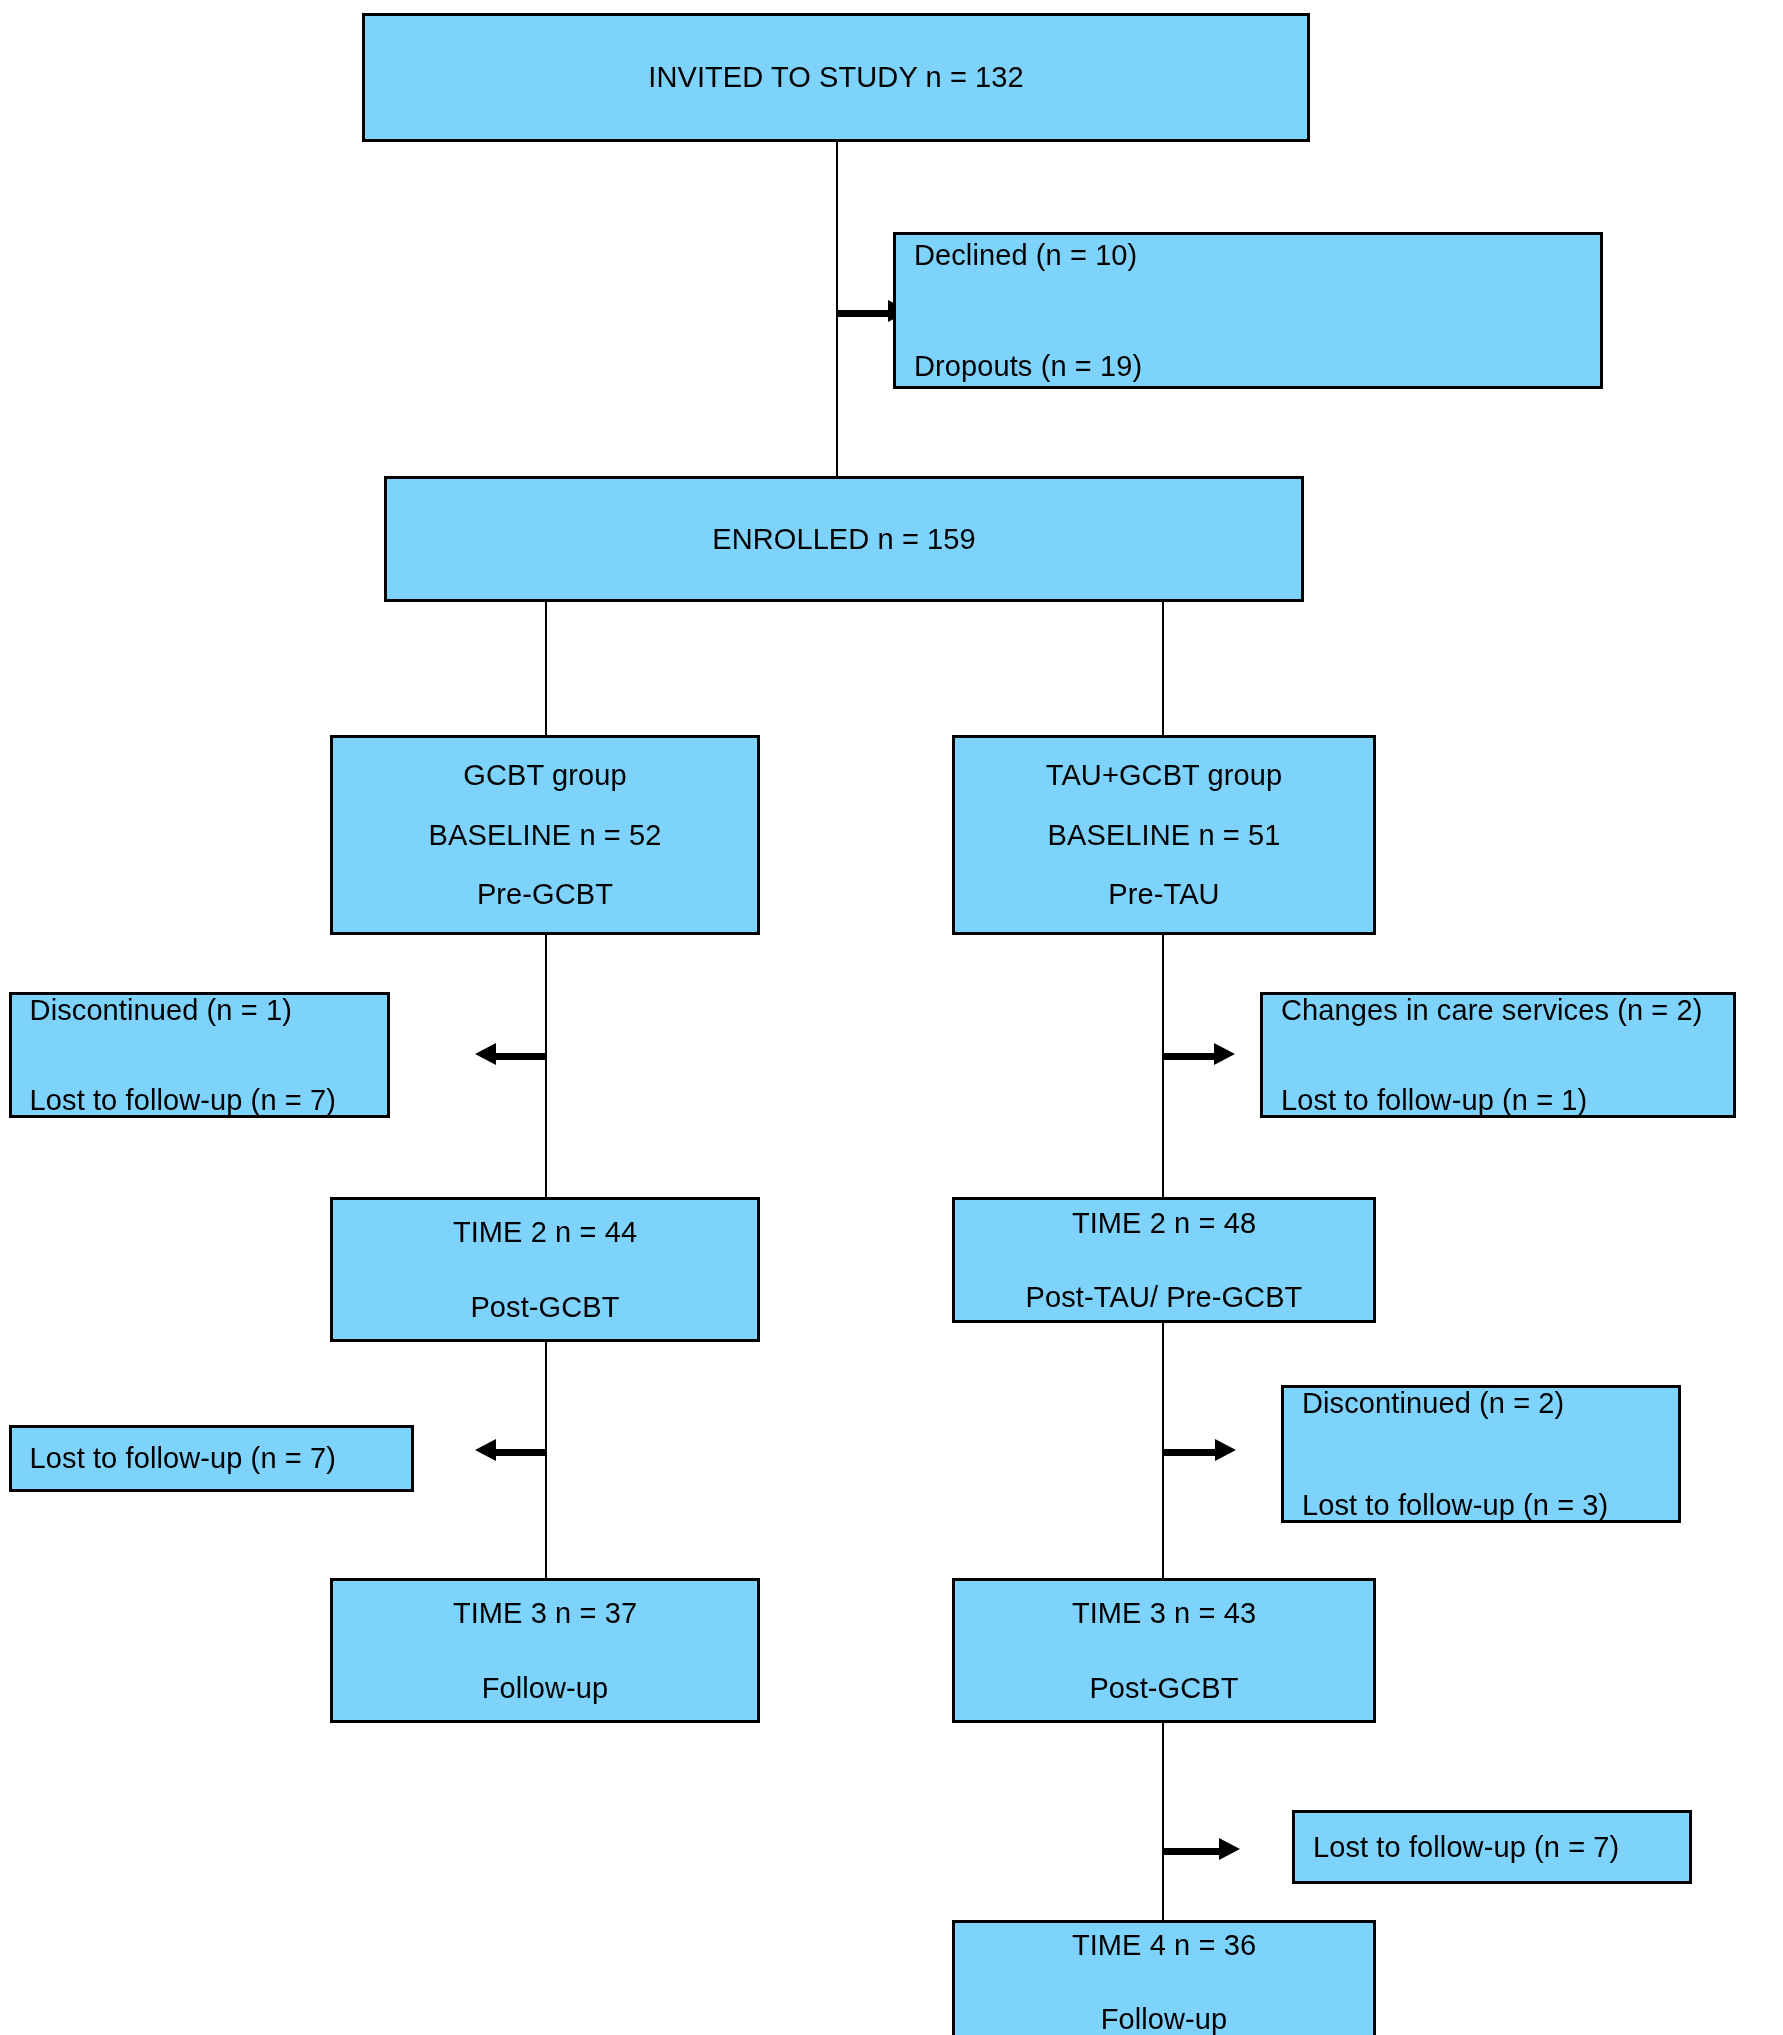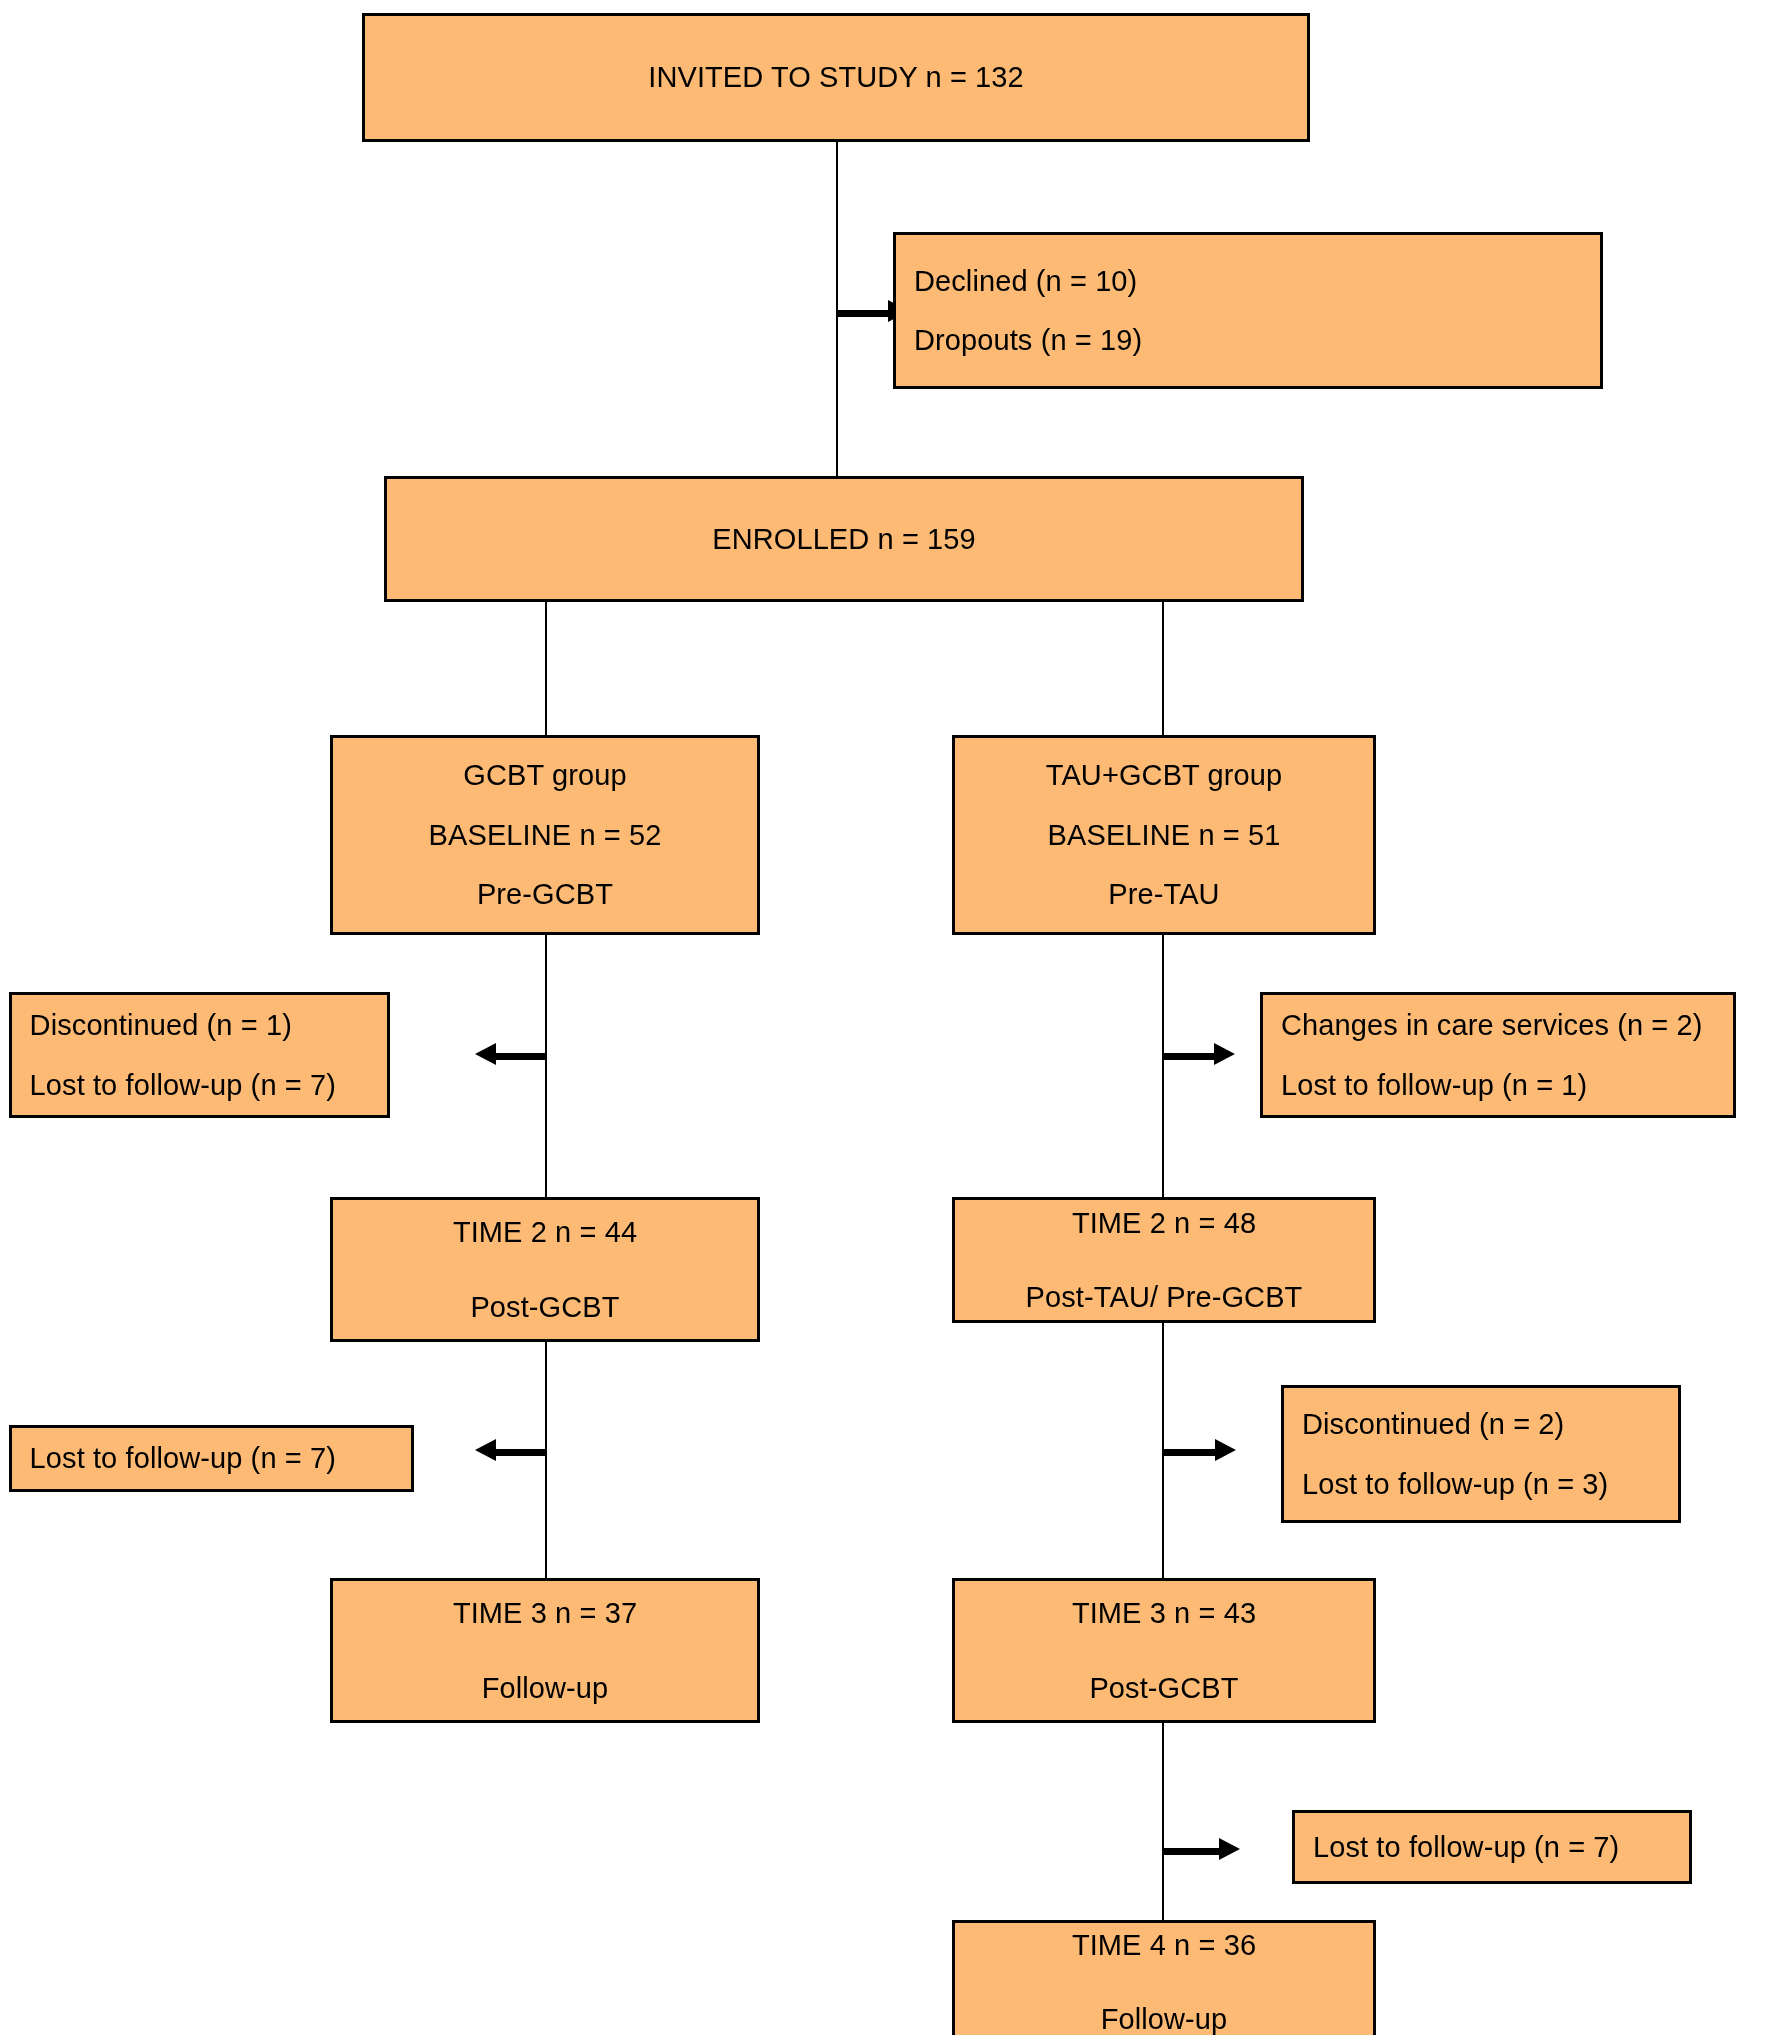--- a/index.html
+++ b/index.html
@@ -12,36 +12,37 @@
     width: 1784px;
     height: 2035px;
     background: #ffffff;
     font-family: "Liberation Sans", sans-serif;
     overflow: hidden;
   }
   .box {
     position: absolute;
     box-sizing: border-box;
     border: 3.3px solid #000000;
-    background: #fdba74;
+    background: #7dd3fc;
     display: flex;
     flex-direction: column;
     justify-content: center;
     color: #000000;
     z-index: 5;
   }
   .box.center {
     align-items: center;
     text-align: center;
   }
   .box.left {
     align-items: flex-start;
     text-align: left;
     padding-left: 18px;
     padding-right: 11.4px;
+    gap: 26px;
   }
   .line-text {
     font-size: 29px;
     line-height: 1.05;
     white-space: nowrap;
     letter-spacing: 0.1px;
   }
   .gap-sm { height: 29px; }
   .gap-md { height: 44px; }
 

